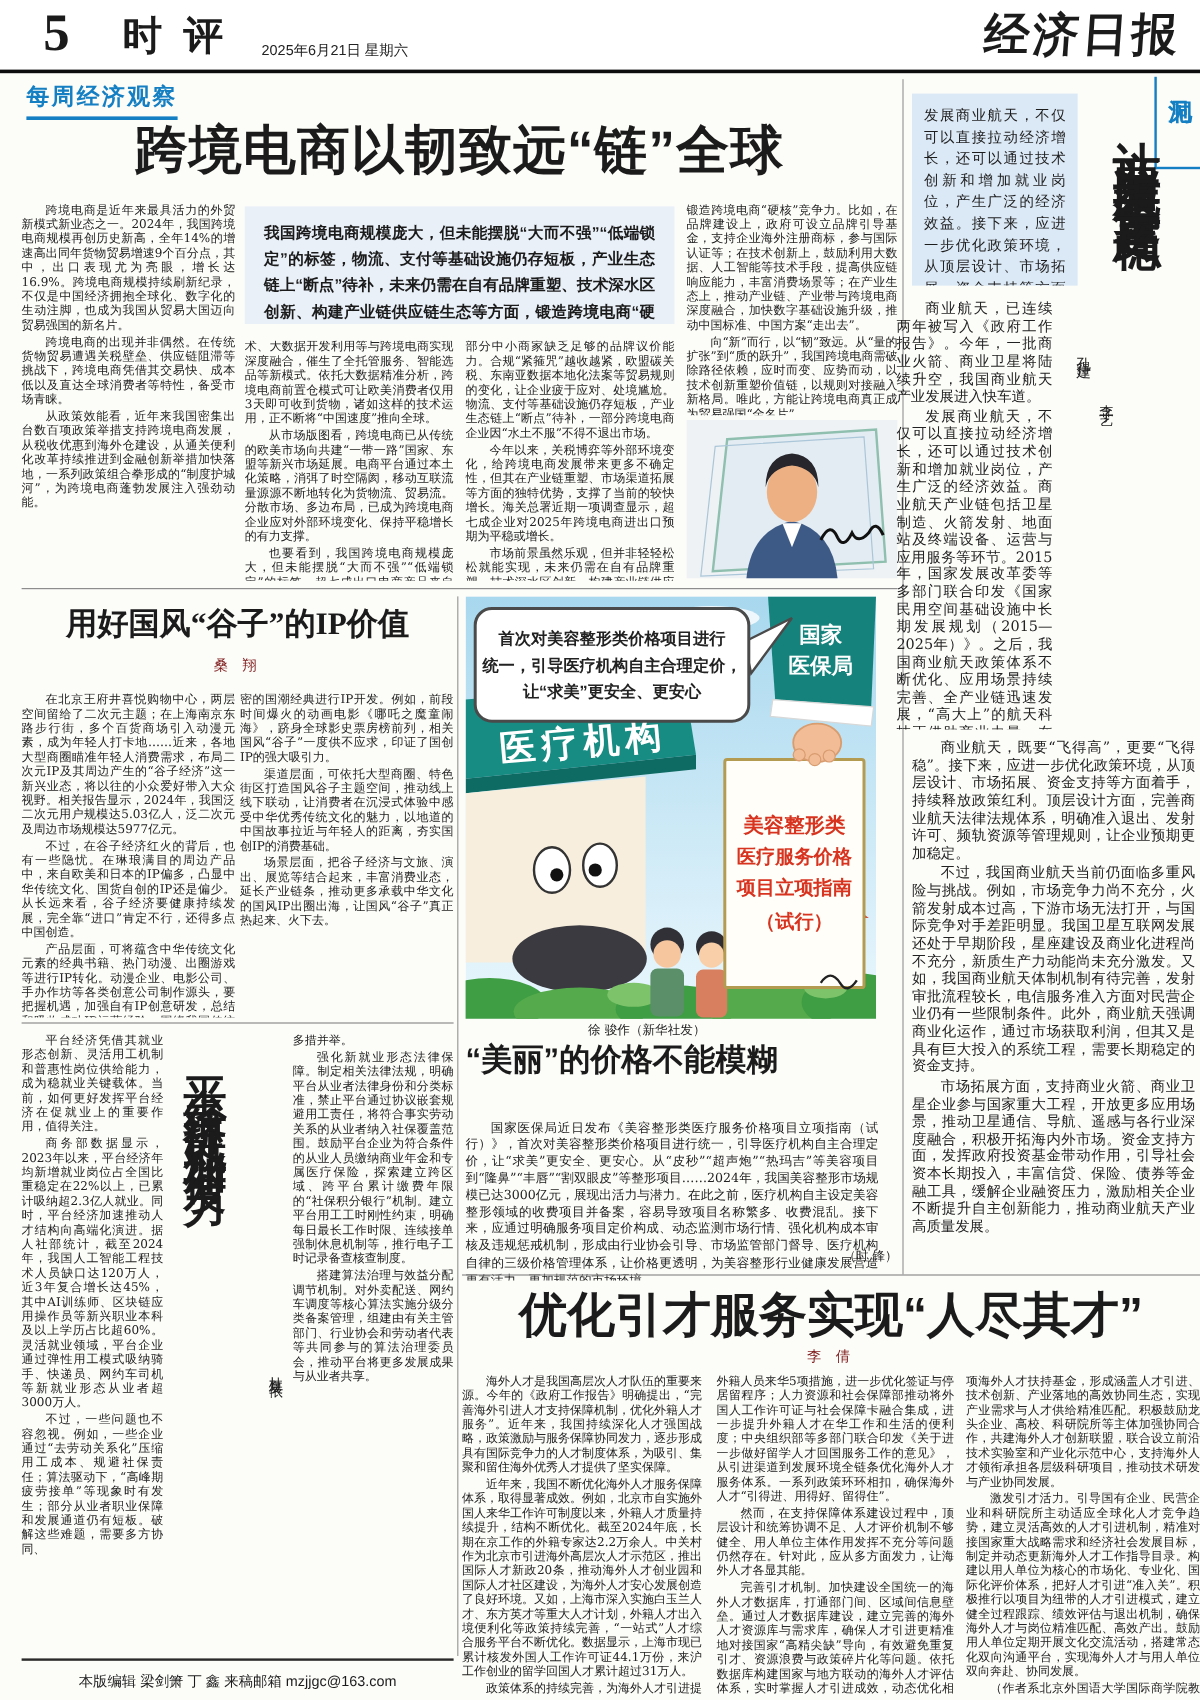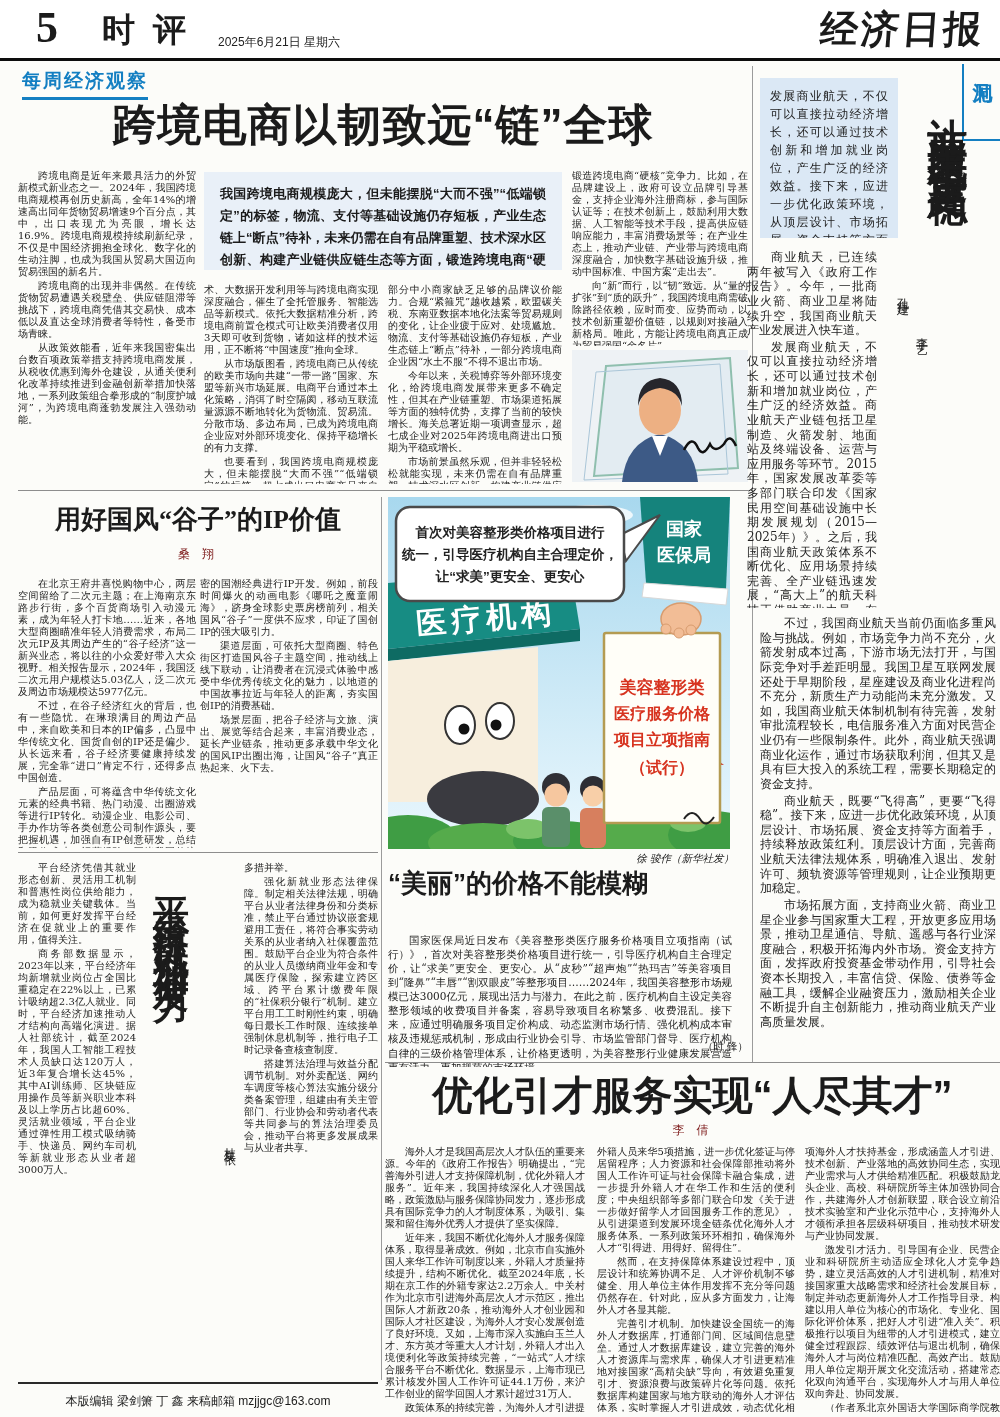--- a/index.html
+++ b/index.html
@@ -37,21 +37,21 @@
   .authors { position:absolute; left:894px; top:288px; display:flex; }
   .authors span { writing-mode:vertical-rl; text-orientation:upright; font-size:12px; letter-spacing:3px; color:#222; }
   .authors .a2 { margin-top:40px; margin-left:2px; }
   
   .goods-headline { position:absolute; left:18px; top:502px; width:360px; text-align:center; font-size:26px; }
   .byline { position:absolute; text-align:center; font-size:12px; color:#7f1d1d; letter-spacing:4px; }
   
   .plat-headline { position:absolute; left:146px; top:868px; height:512px; font-size:36px; letter-spacing:9px; }
   .plat-author { position:absolute; left:221px; top:1138px; font-size:12px; letter-spacing:3px; }
   
-  .cartoon-caption { position:absolute; left:392px; top:852px; width:342px; text-align:right; font-size:10.5px; color:#222;font-style:italic; }
+  .cartoon-caption { position:absolute; left:368px; top:852px; width:342px; text-align:center; font-size:10.5px; color:#222; }
   .beauty-headline { position:absolute; left:388px; top:866px; font-size:26px; }
   .signoff { position:absolute; left:404px; top:1040px; width:344px; text-align:right; font-size:10.5px; }
   
   .talent-headline { position:absolute; left:385px; top:1068px; width:615px; text-align:center; font-size:40px; }
   
   .footer { position:absolute; left:18px; top:1382px; width:360px; border-top:2px solid #2a2a2a; padding-top:9px;
             text-align:center; font-size:12px; font-family:"Liberation Sans",sans-serif; }
 </style>
 </head>
 <body>
@@ -107,22 +107,22 @@
   <div class="box2">发展商业航天，不仅可以直接拉动经济增长，还可以通过技术创新和增加就业岗位，产生广泛的经济效益。接下来，应进一步优化政策环境，从顶层设计、市场拓展、资金支持等方面着手，持续释放政策红利。</div>
   <div class="authors">
     <span class="a1">孔得建</span>
     <span class="a2">李子艺</span>
   </div>
   <div class="col space-col" style="left:716px; top:250px; width:130px; height:358px;margin-left:31px;">
     <p>商业航天，已连续两年被写入《政府工作报告》。今年，一批商业火箭、商业卫星将陆续升空，我国商业航天产业发展进入快车道。</p>
     <p>发展商业航天，不仅可以直接拉动经济增长，还可以通过技术创新和增加就业岗位，产生广泛的经济效益。商业航天产业链包括卫星制造、火箭发射、地面站及终端设备、运营与应用服务等环节。2015年，国家发展改革委等多部门联合印发《国家民用空间基础设施中长期发展规划（2015—2025年）》。之后，我国商业航天政策体系不断优化、应用场景持续完善、全产业链迅速发展，“高大上”的航天科技正借助商业力量，在各行各业产生重要影响。例如，海南文昌航天发射场作为中国首个商业航天发射基地，带动了当地旅游、基础设施建设、航天科普和相关产业发展，创造了大量的就业机会。据泰伯智库预测，2025年我国商业航天市场规模将达到2.8万亿元；赛迪研究院发布的报告显示，我国商业航天产业链生态已步入成长期，有望在“十五五”时期末或“十六五”时期迈入产业成熟期。</p>
   </div>
   <div class="col space-col" style="left:760px; top:616px; width:236px; height:444px;">
+    <p>商业航天，既要“飞得高”，更要“飞得稳”。接下来，应进一步优化政策环境，从顶层设计、市场拓展、资金支持等方面着手，持续释放政策红利。顶层设计方面，完善商业航天法律法规体系，明确准入退出、发射许可、频轨资源等管理规则，让企业预期更加稳定。</p>
     <p>不过，我国商业航天当前仍面临多重风险与挑战。例如，市场竞争力尚不充分，火箭发射成本过高，下游市场无法打开，与国际竞争对手差距明显。我国卫星互联网发展还处于早期阶段，星座建设及商业化进程尚不充分，新质生产力动能尚未充分激发。又如，我国商业航天体制机制有待完善，发射审批流程较长，电信服务准入方面对民营企业仍有一些限制条件。此外，商业航天强调商业化运作，通过市场获取利润，但其又是具有巨大投入的系统工程，需要长期稳定的资金支持。</p>
-    <p>商业航天，既要“飞得高”，更要“飞得稳”。接下来，应进一步优化政策环境，从顶层设计、市场拓展、资金支持等方面着手，持续释放政策红利。顶层设计方面，完善商业航天法律法规体系，明确准入退出、发射许可、频轨资源等管理规则，让企业预期更加稳定。</p>
     <p>市场拓展方面，支持商业火箭、商业卫星企业参与国家重大工程，开放更多应用场景，推动卫星通信、导航、遥感与各行业深度融合，积极开拓海内外市场。资金支持方面，发挥政府投资基金带动作用，引导社会资本长期投入，丰富信贷、保险、债券等金融工具，缓解企业融资压力，激励相关企业不断提升自主创新能力，推动商业航天产业高质量发展。</p>
   </div>
 
   <div class="goods-headline hl-serif">用好国风“谷子”的IP价值</div>
   <div class="byline" style="left:18px; top:546px; width:360px;">桑 翔</div>
   <div class="col" style="left:18px; top:578px; width:178px; height:270px;">
     <p>在北京王府井喜悦购物中心，两层空间留给了二次元主题；在上海南京东路步行街，多个百货商场引入动漫元素，成为年轻人打卡地……近来，各地大型商圈瞄准年轻人消费需求，布局二次元IP及其周边产生的“谷子经济”这一新兴业态，将以往的小众爱好带入大众视野。相关报告显示，2024年，我国泛二次元用户规模达5.03亿人，泛二次元及周边市场规模达5977亿元。</p>
     <p>不过，在谷子经济红火的背后，也有一些隐忧。在琳琅满目的周边产品中，来自欧美和日本的IP偏多，凸显中华传统文化、国货自创的IP还是偏少。从长远来看，谷子经济要健康持续发展，完全靠“进口”肯定不行，还得多点中国创造。</p>
     <p>产品层面，可将蕴含中华传统文化元素的经典书籍、热门动漫、出圈游戏等进行IP转化。动漫企业、电影公司、手办作坊等各类创意公司制作源头，要把握机遇，加强自有IP创意研发，总结和吸收成功IP运营经验，围绕我国传统文化中与谷子经济联系紧</p>
   </div>
@@ -130,20 +130,21 @@
     <p class="cont">密的国潮经典进行IP开发。例如，前段时间爆火的动画电影《哪吒之魔童闹海》，跻身全球影史票房榜前列，相关国风“谷子”一度供不应求，印证了国创IP的强大吸引力。</p>
     <p>渠道层面，可依托大型商圈、特色街区打造国风谷子主题空间，推动线上线下联动，让消费者在沉浸式体验中感受中华优秀传统文化的魅力，以地道的中国故事拉近与年轻人的距离，夯实国创IP的消费基础。</p>
     <p>场景层面，把谷子经济与文旅、演出、展览等结合起来，丰富消费业态，延长产业链条，推动更多承载中华文化的国风IP出圈出海，让国风“谷子”真正热起来、火下去。</p>
   </div>
   <div class="hrule" style="left:18px; top:852px; width:360px;"></div>
   <div class="vrule" style="left:381px; top:497px; height:883px;"></div>
 
   <div class="col" style="left:18px; top:862px; width:118px; height:518px;">
     <p>平台经济凭借其就业形态创新、灵活用工机制和普惠性岗位供给能力，成为稳就业关键载体。当前，如何更好发挥平台经济在促就业上的重要作用，值得关注。</p>
     <p>商务部数据显示，2023年以来，平台经济年均新增就业岗位占全国比重稳定在22%以上，已累计吸纳超2.3亿人就业。同时，平台经济加速推动人才结构向高端化演进。据人社部统计，截至2024年，我国人工智能工程技术人员缺口达120万人，近3年复合增长达45%，其中AI训练师、区块链应用操作员等新兴职业本科及以上学历占比超60%。灵活就业领域，平台企业通过弹性用工模式吸纳骑手、快递员、网约车司机等新就业形态从业者超3000万人。</p>
+    <p>不过，一些问题也不容忽视。例如，一些企业通过“去劳动关系化”压缩用工成本、规避社保责任；算法驱动下，“高峰期疲劳接单”等现象时有发生；部分从业者职业保障和发展通道仍有短板。破解这些难题，需要多方协同、</p>
   </div>
   <div class="plat-headline vert hl-serif">平台经济促就业如何发力</div>
   <div class="plat-author vert">杜夏依</div>
   <div class="col" style="left:244px; top:862px; width:134px; height:518px;">
     <p class="cont">多措并举。</p>
     <p>强化新就业形态法律保障。制定相关法律法规，明确平台从业者法律身份和分类标准，禁止平台通过协议嵌套规避用工责任，将符合事实劳动关系的从业者纳入社保覆盖范围。鼓励平台企业为符合条件的从业人员缴纳商业年金和专属医疗保险，探索建立跨区域、跨平台累计缴费年限的“社保积分银行”机制。建立平台用工工时刚性约束，明确每日最长工作时限、连续接单强制休息机制等，推行电子工时记录备查核查制度。</p>
     <p>搭建算法治理与效益分配调节机制。对外卖配送、网约车调度等核心算法实施分级分类备案管理，组建由有关主管部门、行业协会和劳动者代表等共同参与的算法治理委员会，推动平台将更多发展成果与从业者共享。</p>
   </div>
 
   <svg class="abs" style="left:388px; top:497px;" width="342" height="352" viewBox="0 0 342 352">

